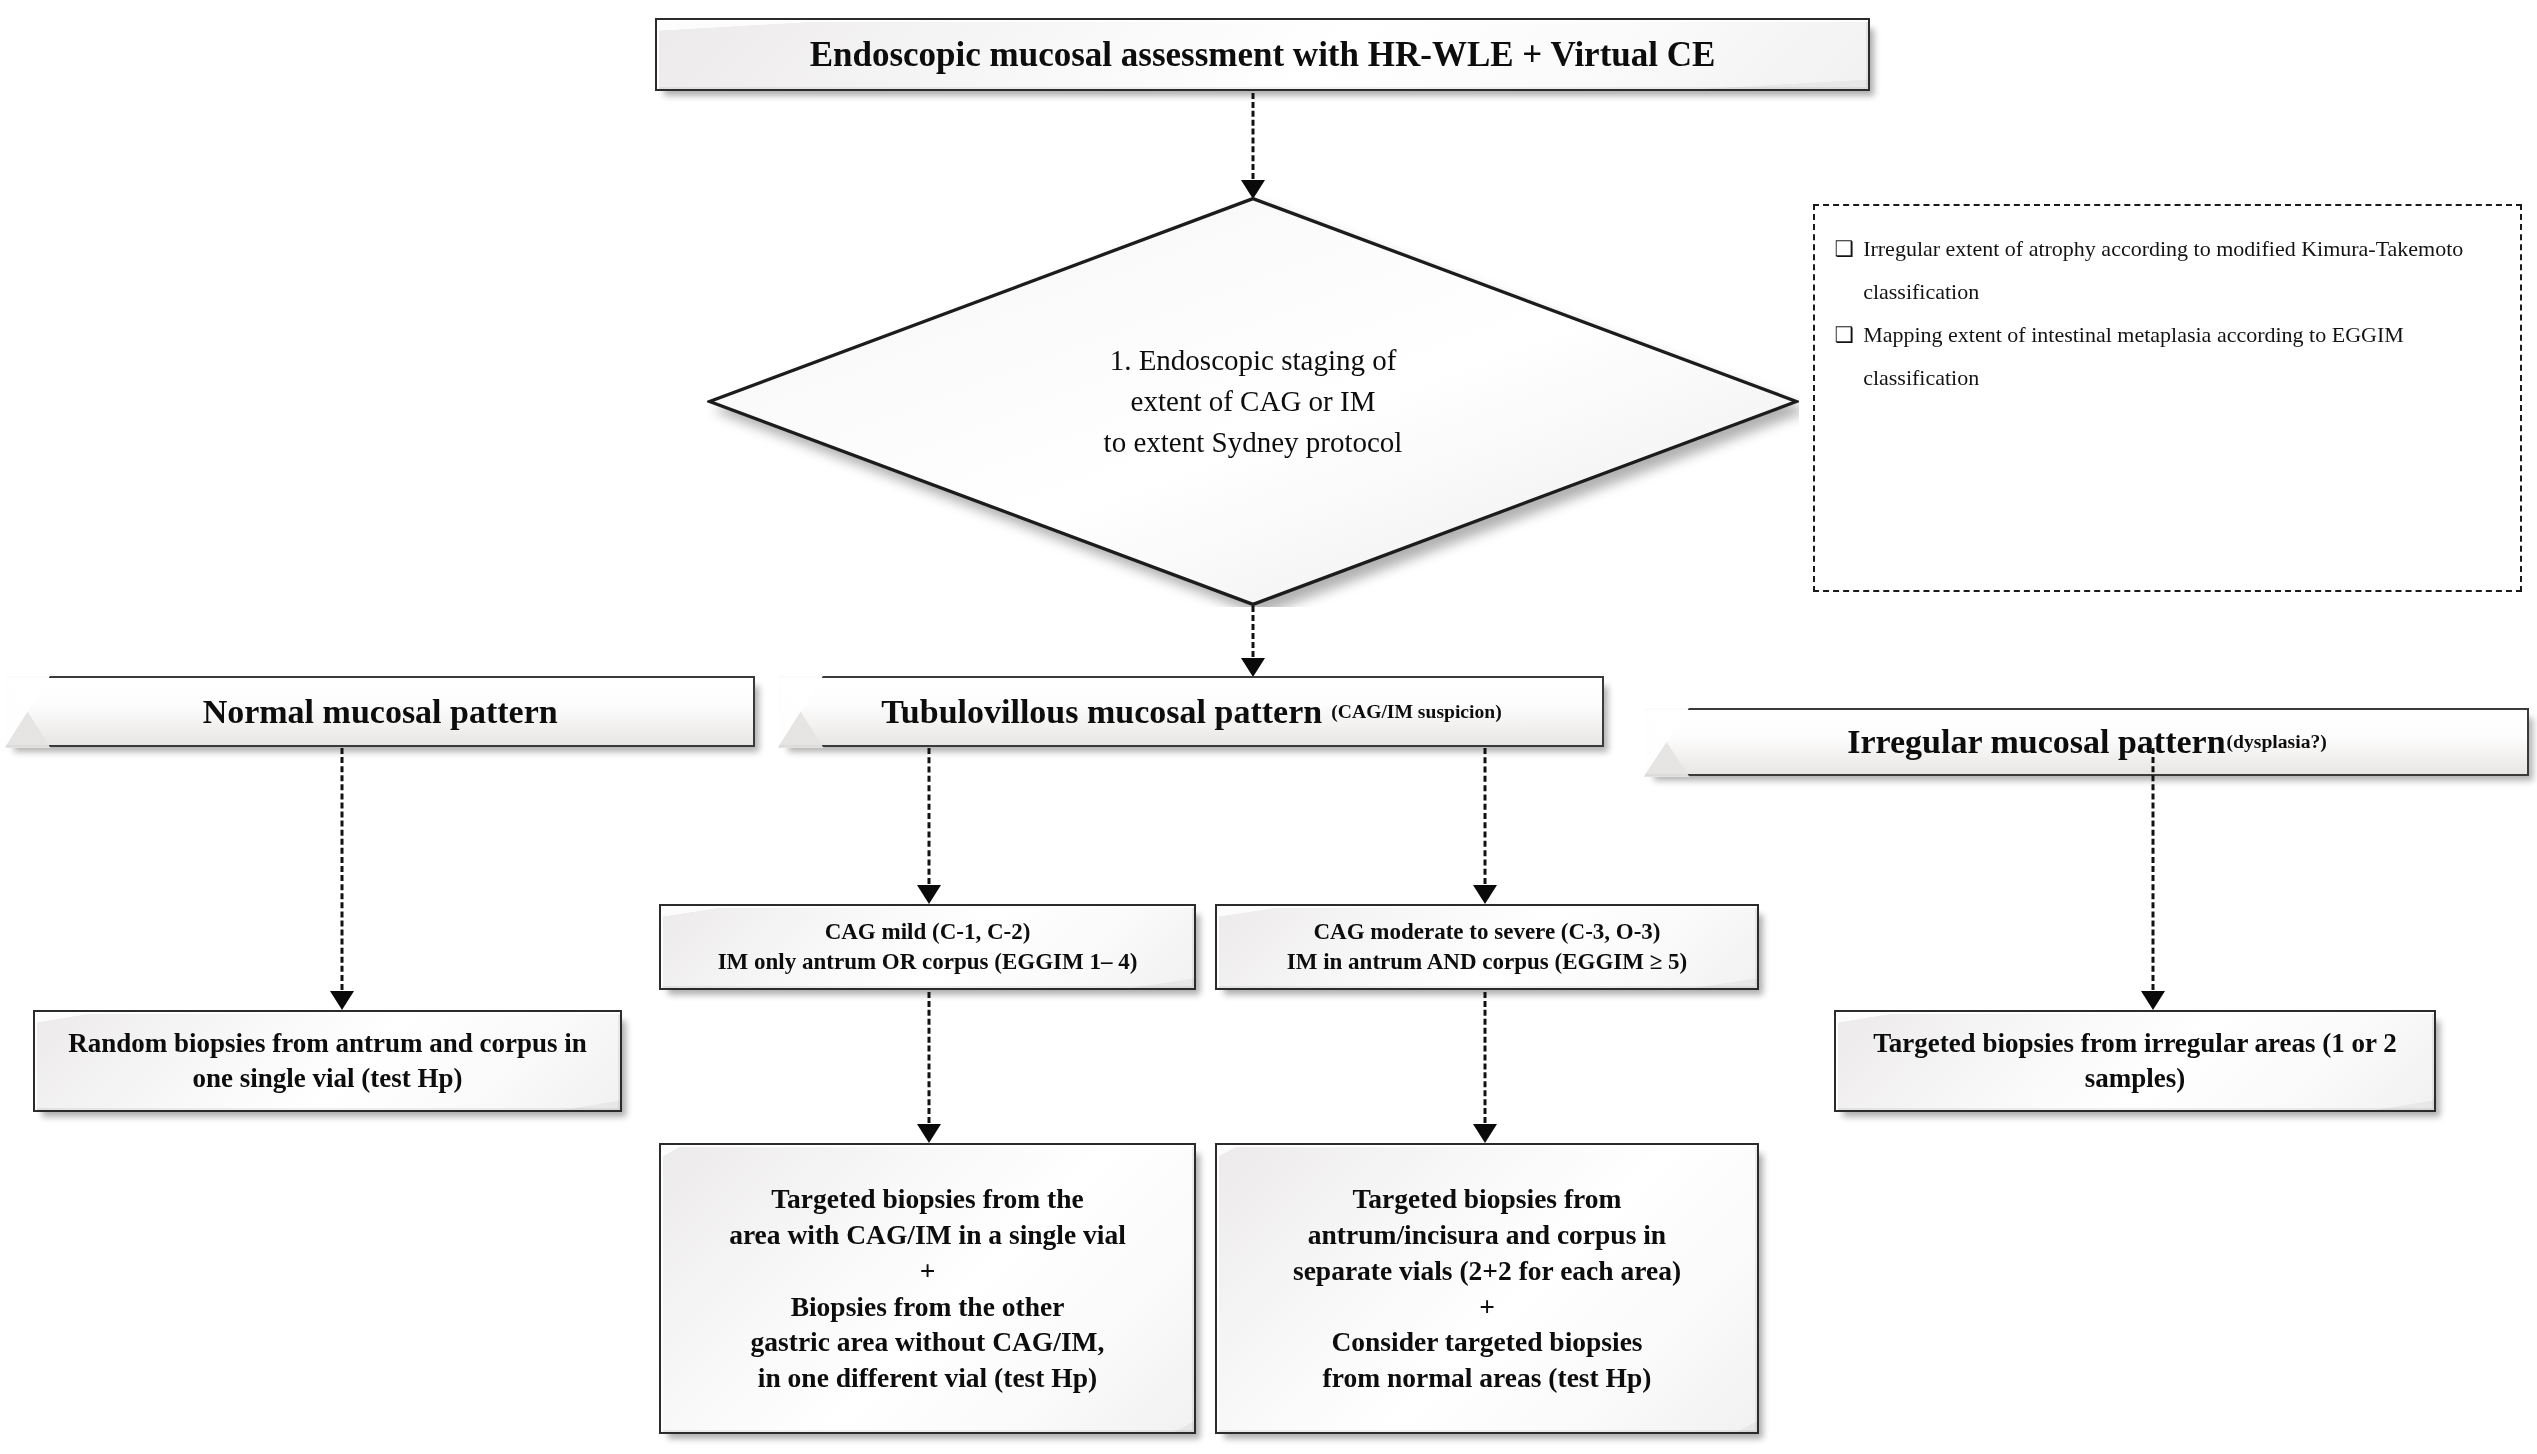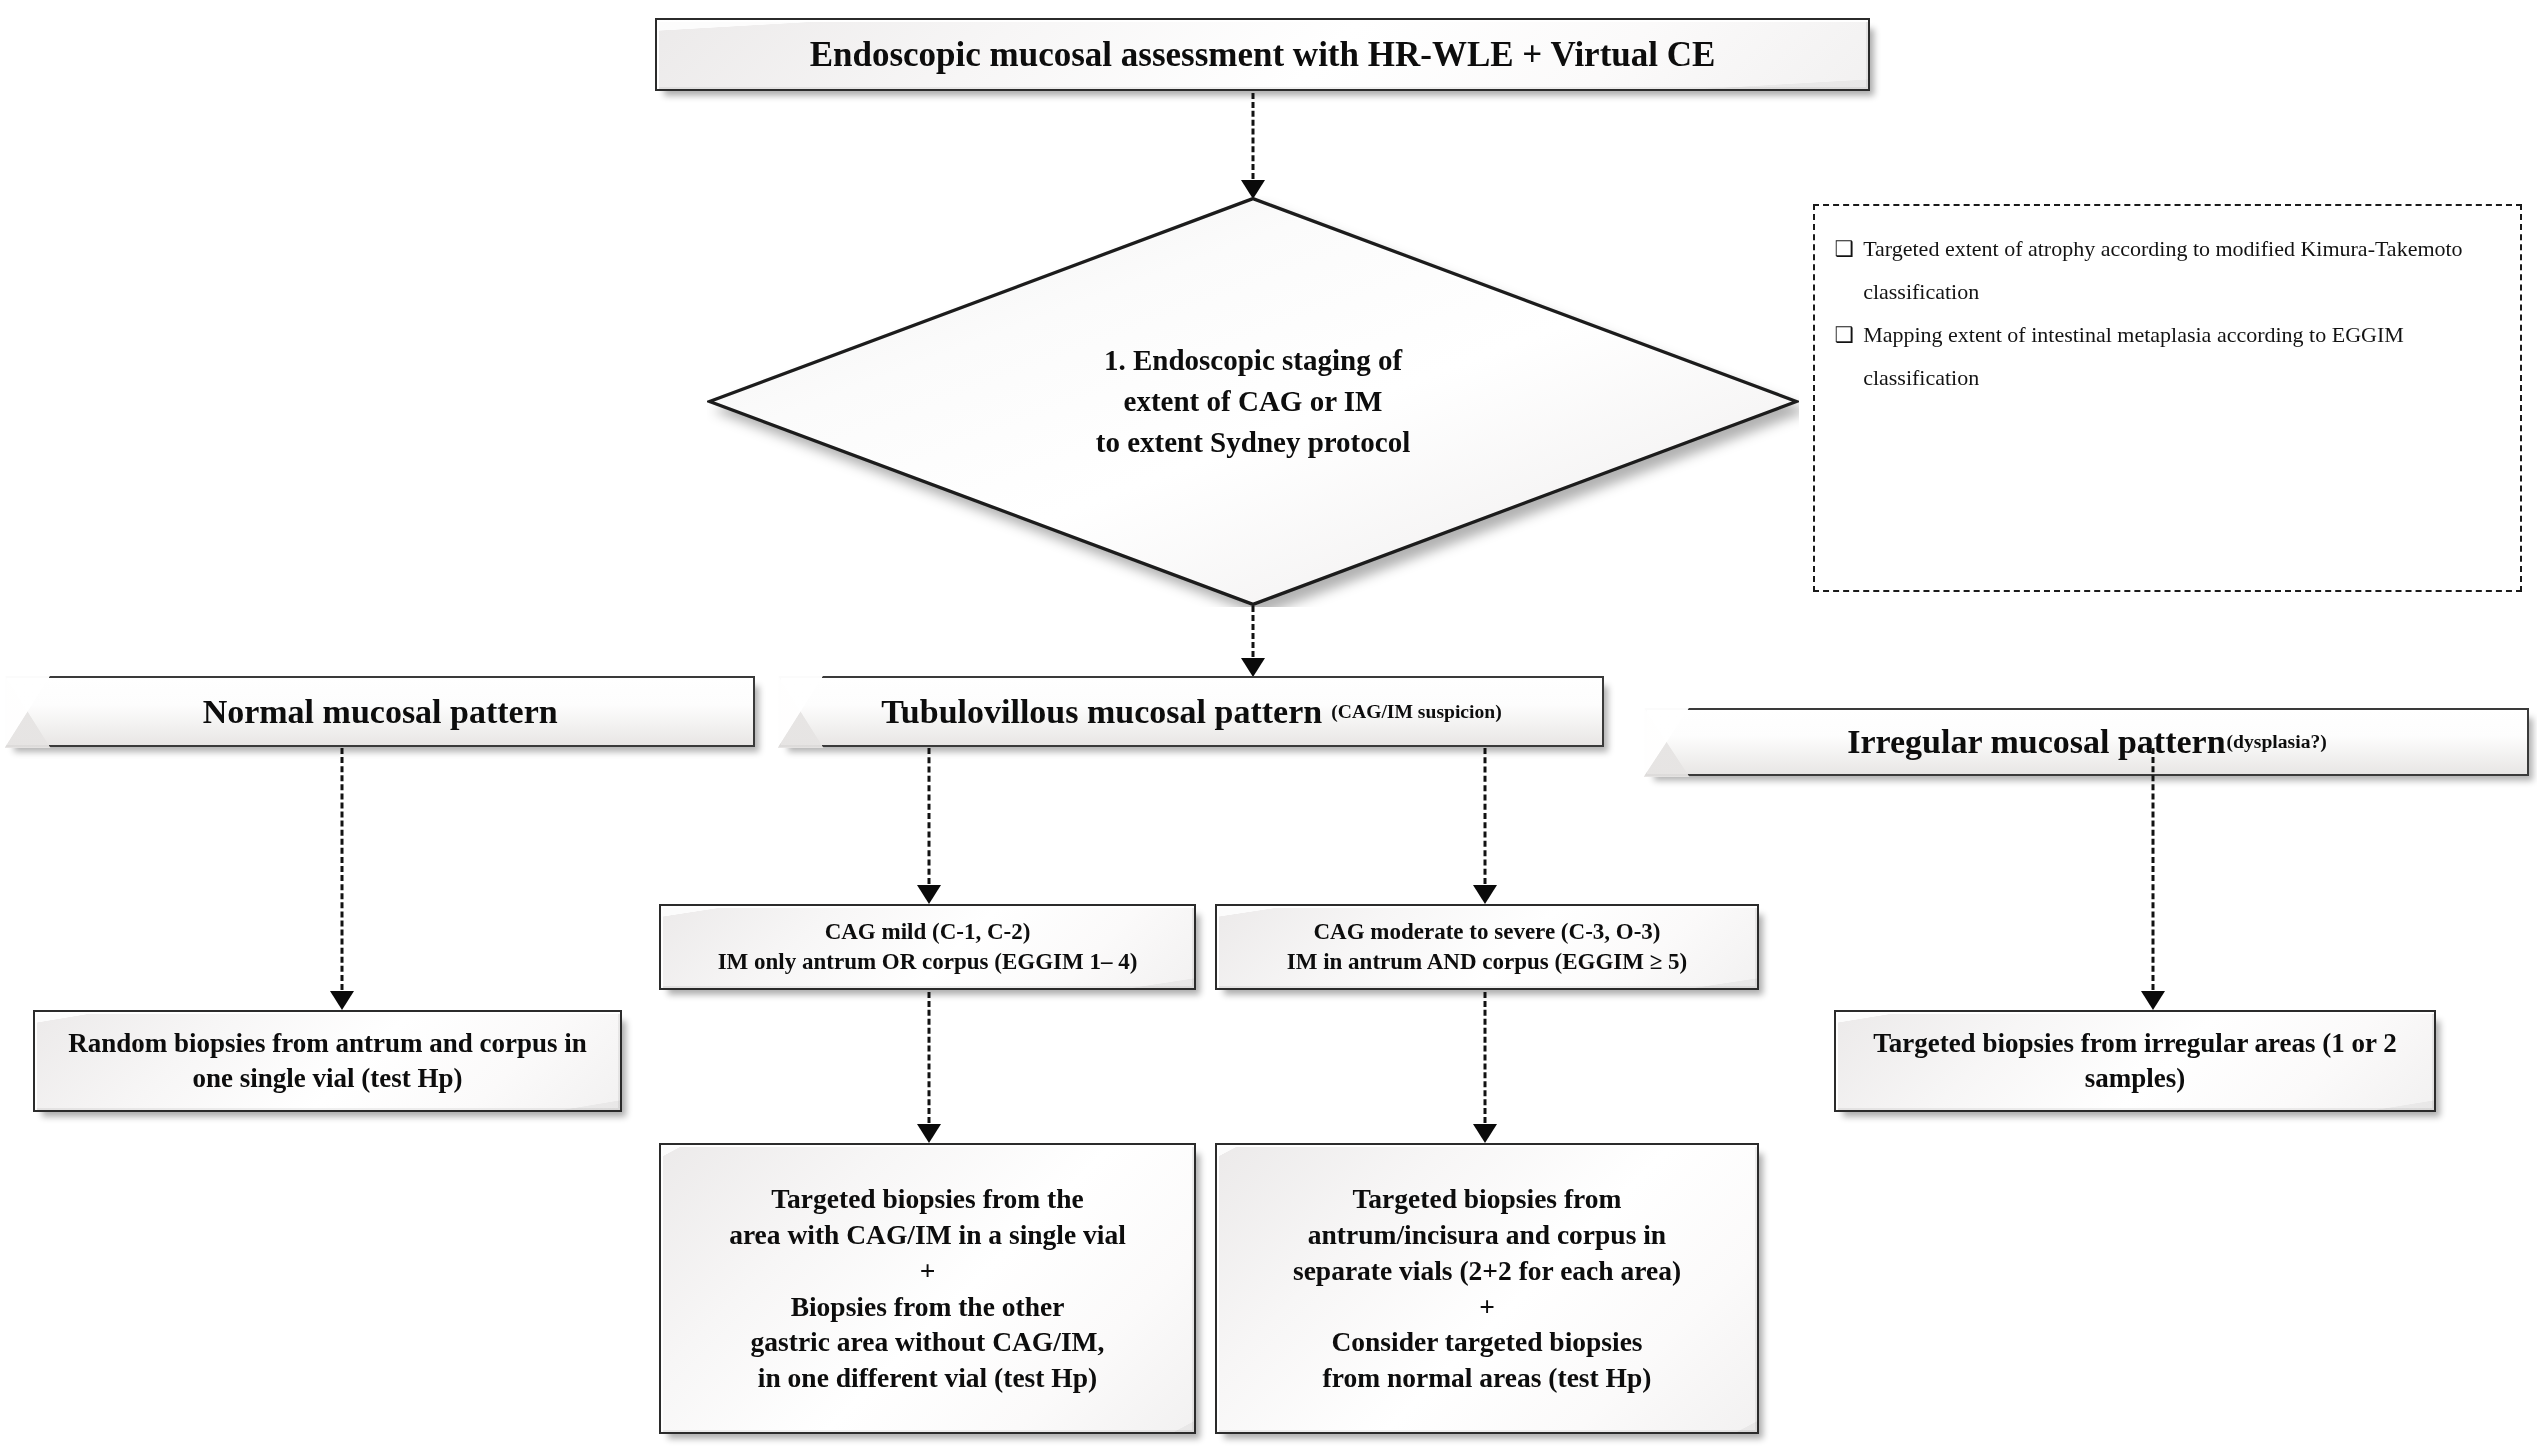--- a/index.html
+++ b/index.html
@@ -67,21 +67,21 @@
     pointer-events:none;
   }
   .banner .sub{font-size:19.6px;letter-spacing:0;}
 
   
   #diamond-wrap{position:absolute;}
   #diamond-shape{position:absolute;left:0;top:0;width:100%;height:100%;}
   #diamond-text{
     position:absolute;left:0;top:0;width:100%;height:100%;
     display:flex;flex-direction:column;justify-content:center;
-    font-weight:bold;font-size:29px;line-height:1.42;text-align:center;
+    font-weight:normal;font-size:29px;line-height:1.42;text-align:center;
     color:#0d0d0d;
   }
   #diamond-text .ln{white-space:nowrap;}
 
   
   #note-panel{
     position:absolute;
     box-sizing:border-box;
     border:2px dashed #1a1a1a;
     background:#ffffff;
@@ -166,21 +166,21 @@
       <div class="ln">1. Endoscopic staging of</div>
       <div class="ln">extent of CAG or IM</div>
       <div class="ln">to extent Sydney protocol</div>
     </div>
   </div>
 
   <div id="note-panel" style="left:1813px;top:204px;width:709px;height:388px;">
 
     <div class="note-item">
       <span class="cb">❑</span>
-      <span>Targeted extent of atrophy according to modified Kimura-Takemoto classification</span>
+      <span>Irregular extent of atrophy according to modified Kimura-Takemoto classification</span>
     </div>
 
 
     <div class="note-item">
       <span class="cb">❑</span>
       <span>Mapping extent of intestinal metaplasia according to EGGIM classification</span>
     </div>
   </div>
 
   <div class="conn" style="left:1234px;top:606px;width:38px;height:71px;">

